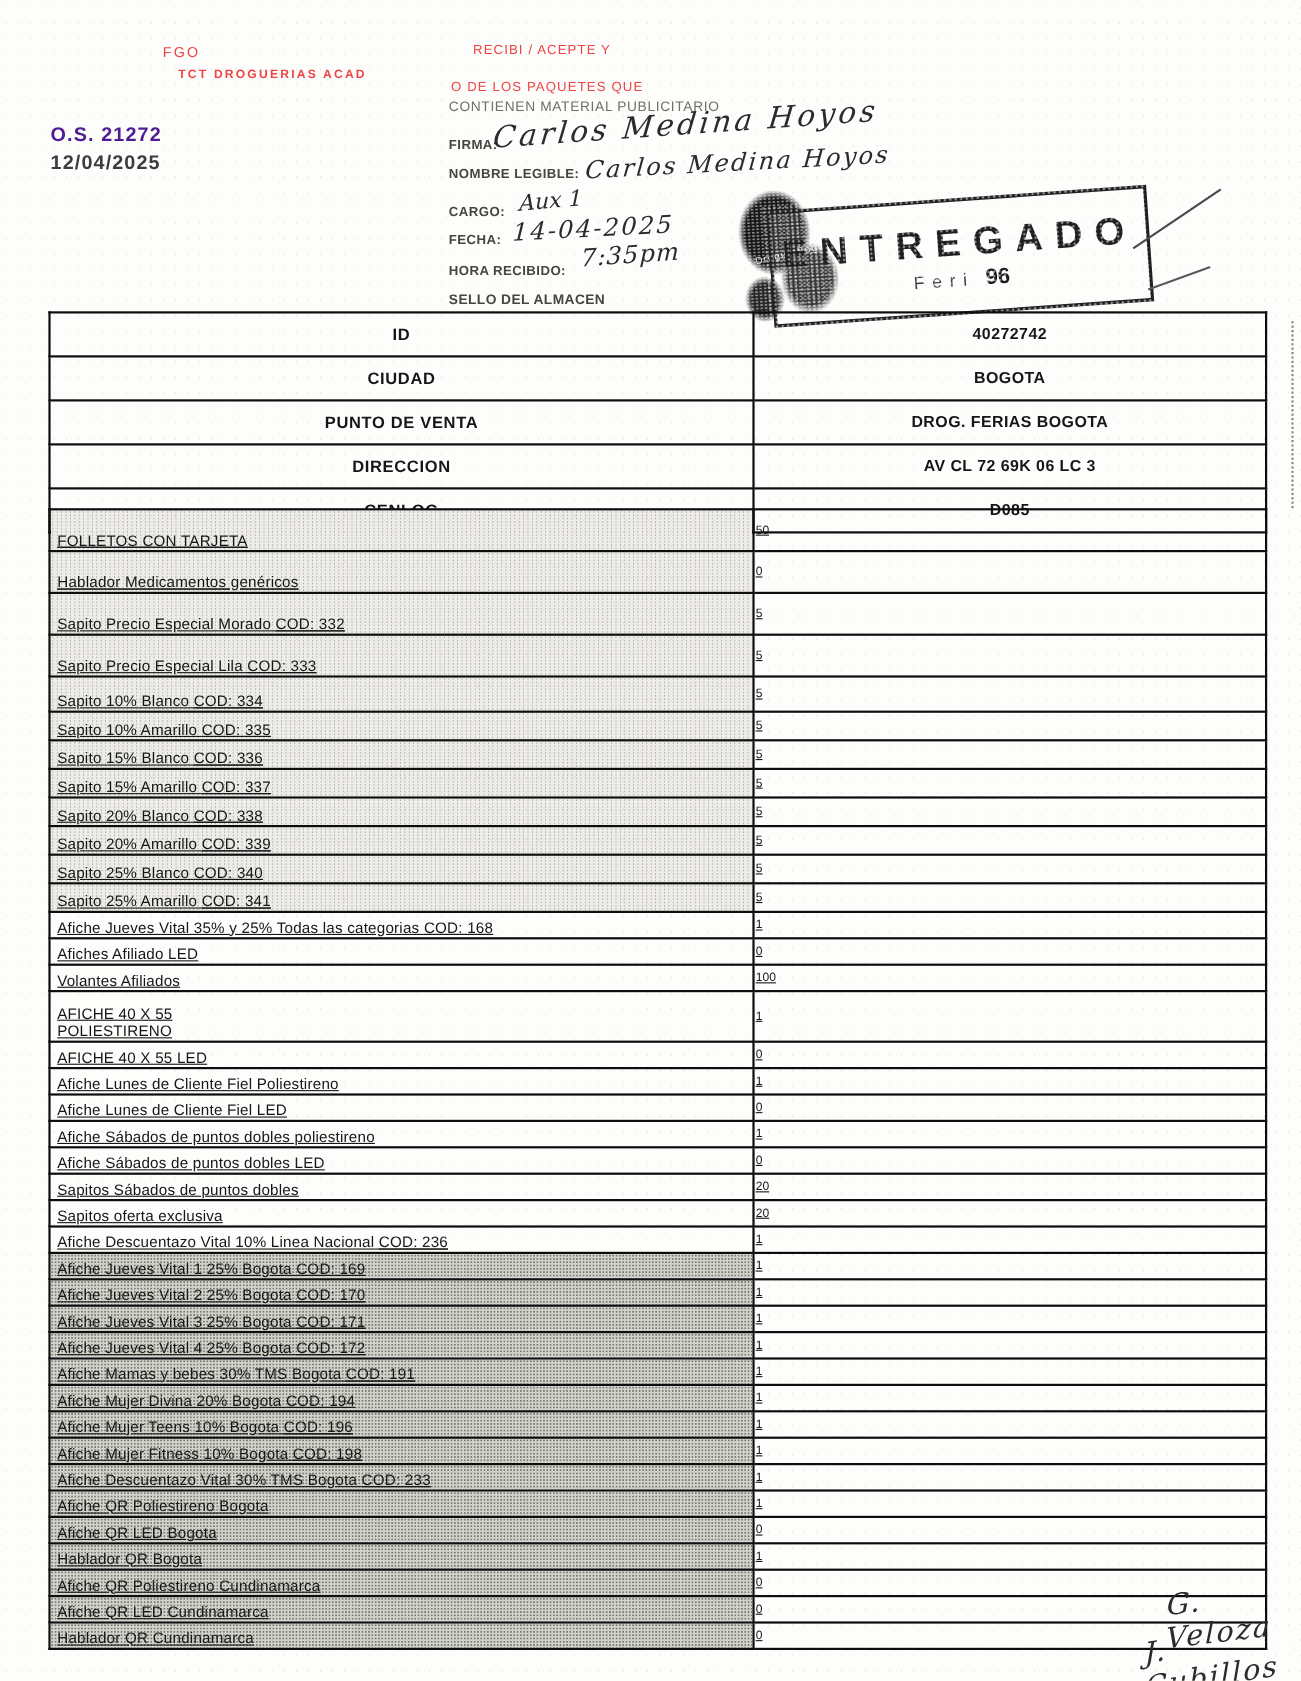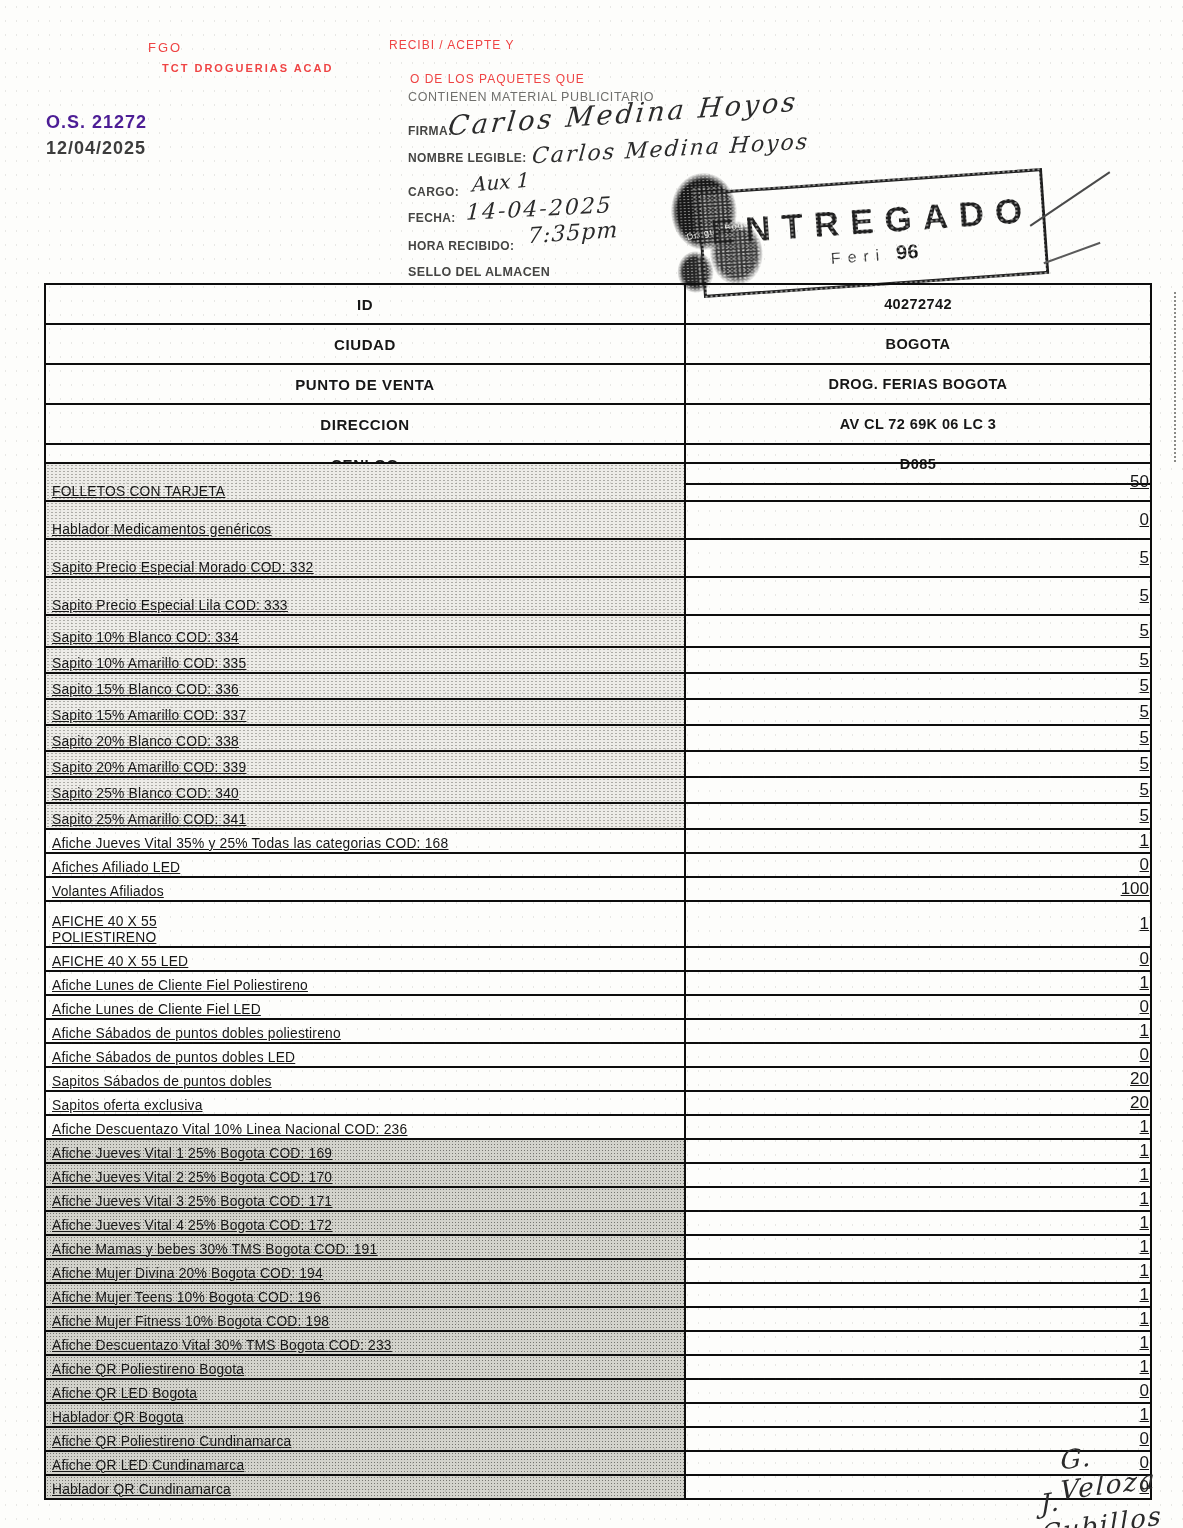--- a/index.html
+++ b/index.html
@@ -18,21 +18,21 @@
   .faded{color:#ef4444;filter:blur(.45px);}
   .hand{font-family:"DejaVu Serif", serif;font-style:italic;color:#2b2b2b;}
 
   
   .logo-small{left:148px;top:40px;font-size:13px;letter-spacing:2px;}
   .logo-main{left:162px;top:62px;font-size:11px;font-weight:bold;letter-spacing:2px;}
   .os-number{left:46px;top:112px;font-size:18px;font-weight:bold;color:#4c1d95;letter-spacing:1px;}
   .os-date{left:46px;top:138px;font-size:18px;font-weight:bold;color:#3c3c3c;letter-spacing:1px;}
 
   
-  .note1{left:389px;top:38px;font-size:12px;letter-spacing:1px;}
+  .note1{left:430px;top:38px;font-size:12px;letter-spacing:1px;}
   .note2{left:410px;top:72px;font-size:12px;letter-spacing:1px;}
   .note3{left:408px;top:90px;font-size:12.5px;letter-spacing:.6px;color:#6f6f6c;filter:blur(.35px);}
   .field-label{font-size:12px;font-weight:bold;color:#454543;letter-spacing:.4px;}
   .lbl-firma{left:408px;top:124px;}
   .lbl-nombre{left:408px;top:151px;}
   .lbl-cargo{left:408px;top:185px;}
   .lbl-fecha{left:408px;top:211px;}
   .lbl-hora{left:408px;top:239px;}
   .lbl-sello{left:408px;top:265px;font-size:12.5px;}
   .hw-firma{left:448px;top:98px;font-size:27px;letter-spacing:3px;transform:rotate(-4deg) skewX(-10deg);}
@@ -86,21 +86,21 @@
   #items-table{top:462px;text-decoration:underline;}
   #items-table td{height:20px;}
   #items-table tr.tall td{height:34px;}
   #items-table tr.mid td{height:28px;}
   #items-table tr.sap td{height:22px;margin-top:32px;}
   #items-table tr.xtall td{height:42px;}
   .label-cell{
     font-size:13.8px;padding:0 4px 1px 6px;vertical-align:bottom;
     white-space:pre-line;line-height:1.12;letter-spacing:.2px;
   }
-  .qty-cell{text-align:right;vertical-align:middle;font-size:17px;}
+  .qty-cell{text-align:left;vertical-align:middle;font-size:11px;}
   tr.light .label-cell{
     background-color:#edece8;
     background-image:radial-gradient(rgba(70,70,62,.38) .7px, transparent .9px);
     background-size:4px 3px;
   }
   tr.dark .label-cell{
     background-color:#d3d3cc;
     background-image:radial-gradient(rgba(45,45,40,.55) .8px, transparent 1px);
     background-size:3px 3px;
   }

